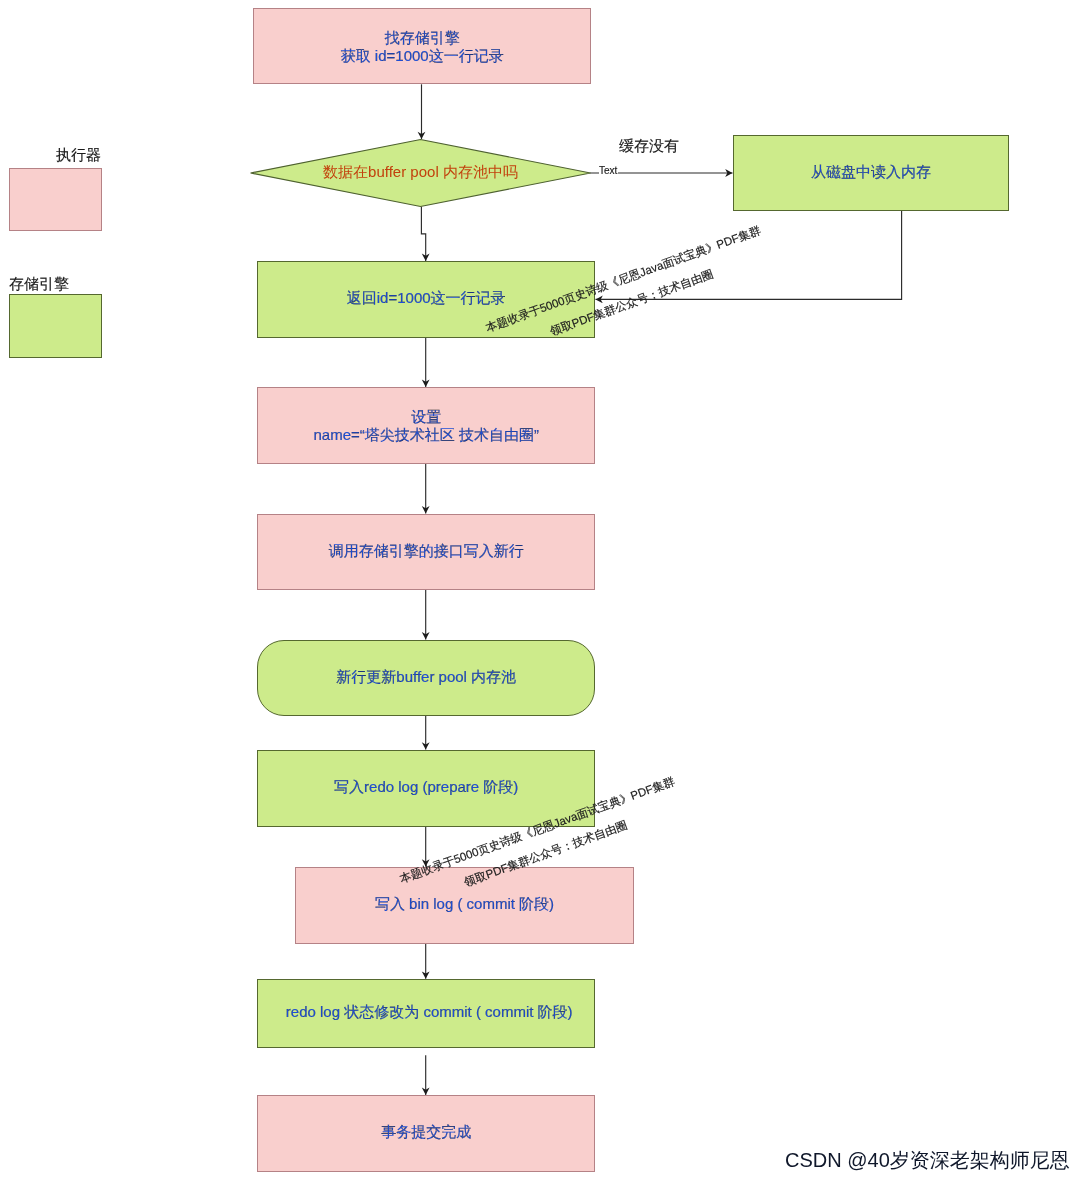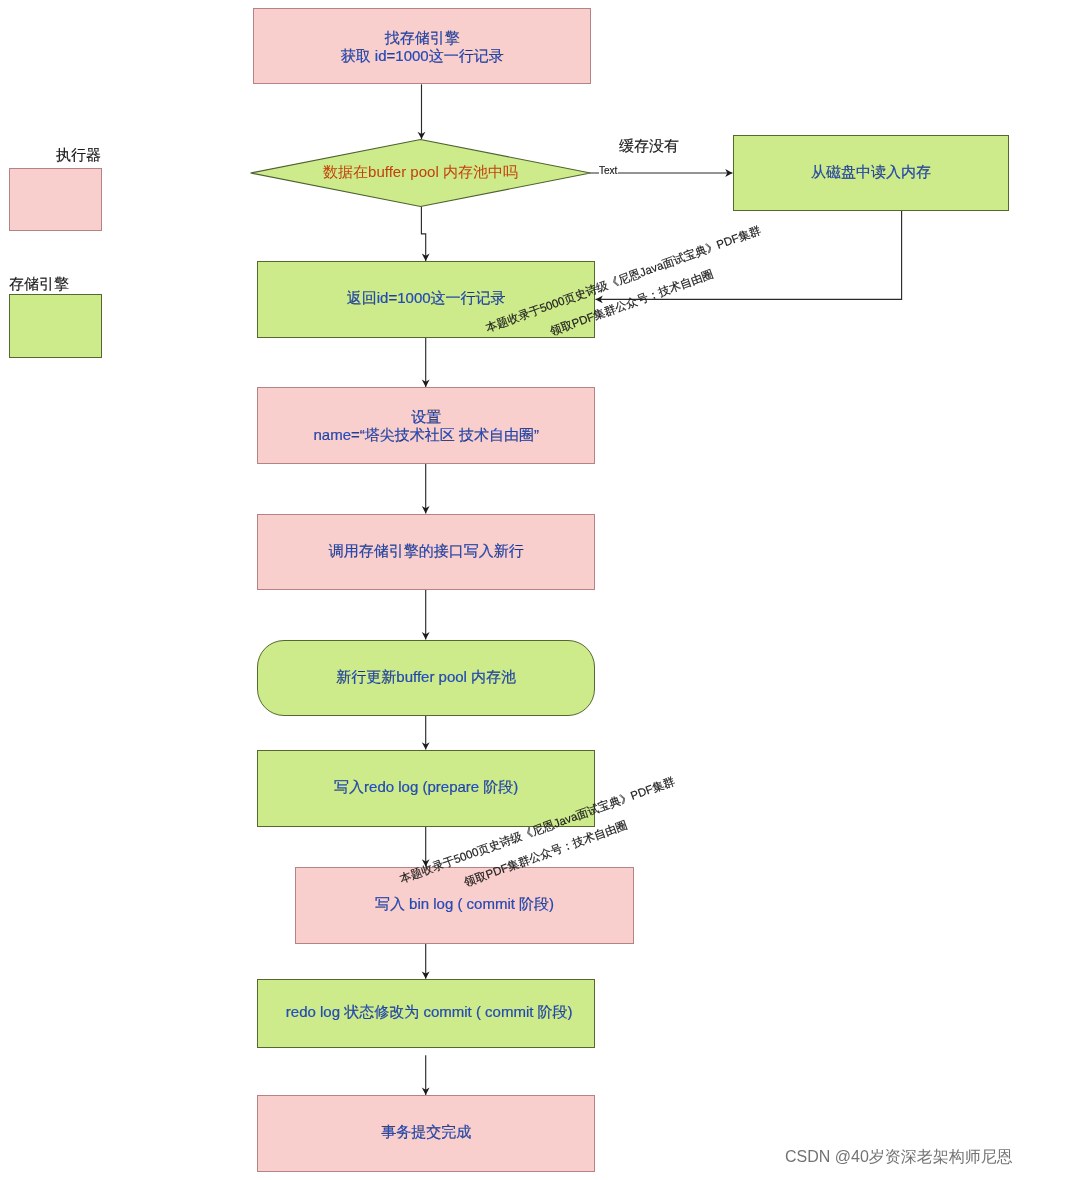--- a/index.html
+++ b/index.html
@@ -20,21 +20,21 @@
   .node > div { position:relative; top:-1.5px; }
   .node > div.two-line { top:0.5px; }
   .pink  { background:#f9cfcd; border:1px solid #b58286; }
   .green { background:#cdeb8b; border:1px solid #55682f; }
   .label { position:absolute; font-size:15px; color:#1b1b1b; white-space:nowrap;
            -webkit-text-stroke:0.16px #1b1b1b; }
   .wm-block { position:absolute; transform-origin:0 0; text-align:center;
                -webkit-font-smoothing:antialiased; }
   .wm { white-space:nowrap; color:#1d1d1d; font-size:11.5px; line-height:24.5px;
         -webkit-text-stroke:0.18px #1d1d1d; }
-  .csdn { position:absolute; color:#737373; font-size:16px; white-space:nowrap; }
+  .csdn { position:absolute; color:#0f172a; font-size:20px; white-space:nowrap; }
   svg.edges { position:absolute; left:0; top:0; width:1080px; height:1180px;
               overflow:visible; pointer-events:none; }
 </style>
 </head>
 <body>
 
 <div id="canvas">
 
   <div class="label" style="left:8px;top:145.8px;width:93px;text-align:right;">执行器</div>
   <div class="node pink" style="left:9px;top:168.3px;width:93px;height:63.2px;"></div>

